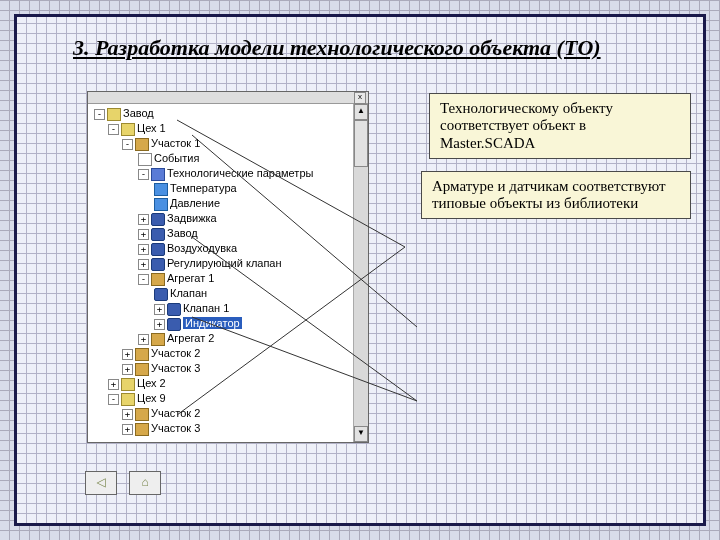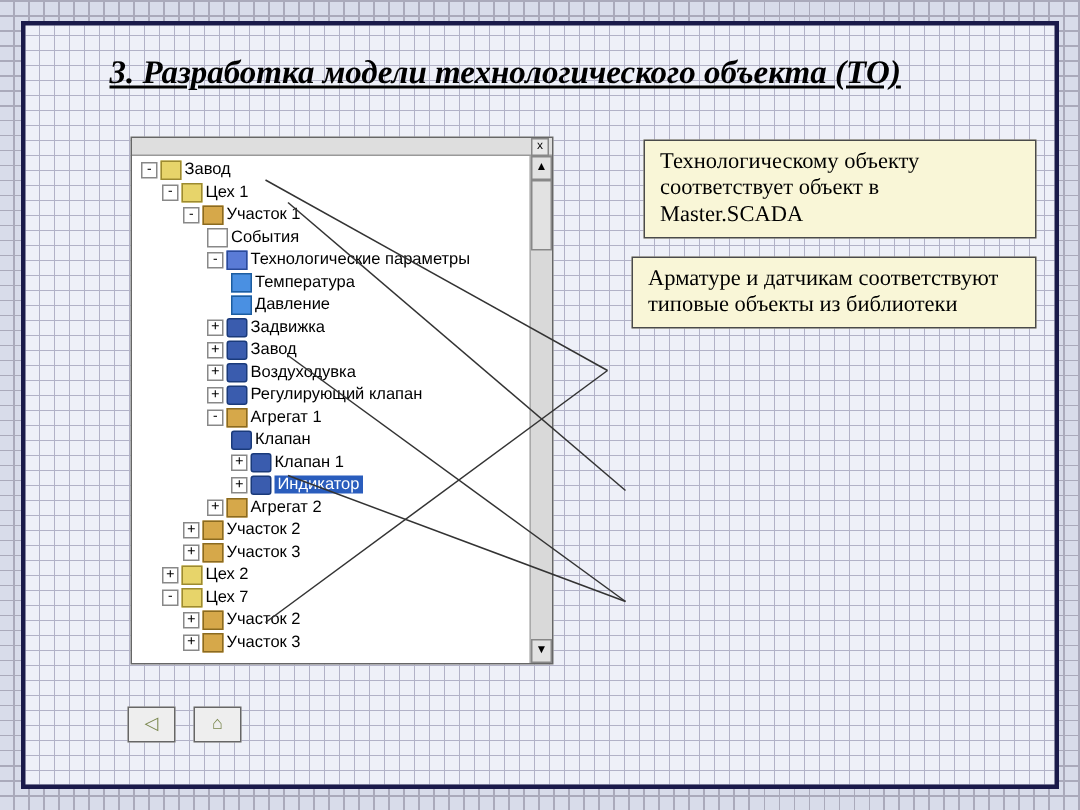--- a/index.html
+++ b/index.html
@@ -78,21 +78,21 @@
       <div class="node d3"><span class="pm">+</span><span class="ic ic-dev"></span><span>Воздуходувка</span></div>
       <div class="node d3"><span class="pm">+</span><span class="ic ic-dev"></span><span>Регулирующий клапан</span></div>
       <div class="node d3"><span class="pm">-</span><span class="ic ic-box"></span><span>Агрегат 1</span></div>
       <div class="node d4"><span class="ic ic-dev"></span><span>Клапан</span></div>
       <div class="node d4"><span class="pm">+</span><span class="ic ic-dev"></span><span>Клапан 1</span></div>
       <div class="node d4"><span class="pm">+</span><span class="ic ic-dev"></span><span class="sel">Индикатор</span></div>
       <div class="node d3"><span class="pm">+</span><span class="ic ic-box"></span><span>Агрегат 2</span></div>
       <div class="node d2"><span class="pm">+</span><span class="ic ic-box"></span><span>Участок 2</span></div>
       <div class="node d2"><span class="pm">+</span><span class="ic ic-box"></span><span>Участок 3</span></div>
       <div class="node d1"><span class="pm">+</span><span class="ic ic-folder"></span><span>Цех 2</span></div>
-      <div class="node d1"><span class="pm">-</span><span class="ic ic-folder"></span><span>Цех 7</span></div>
+      <div class="node d1"><span class="pm">-</span><span class="ic ic-folder"></span><span>Цех 9</span></div>
       <div class="node d2"><span class="pm">+</span><span class="ic ic-box"></span><span>Участок 2</span></div>
       <div class="node d2"><span class="pm">+</span><span class="ic ic-box"></span><span>Участок 3</span></div>
     </div>
     <div class="scrollbar">
       <div class="btn">▲</div>
       <div class="thumb"></div>
       <div class="btn" style="position:absolute;bottom:0;left:0;right:0">▼</div>
     </div>
   </div>
 

